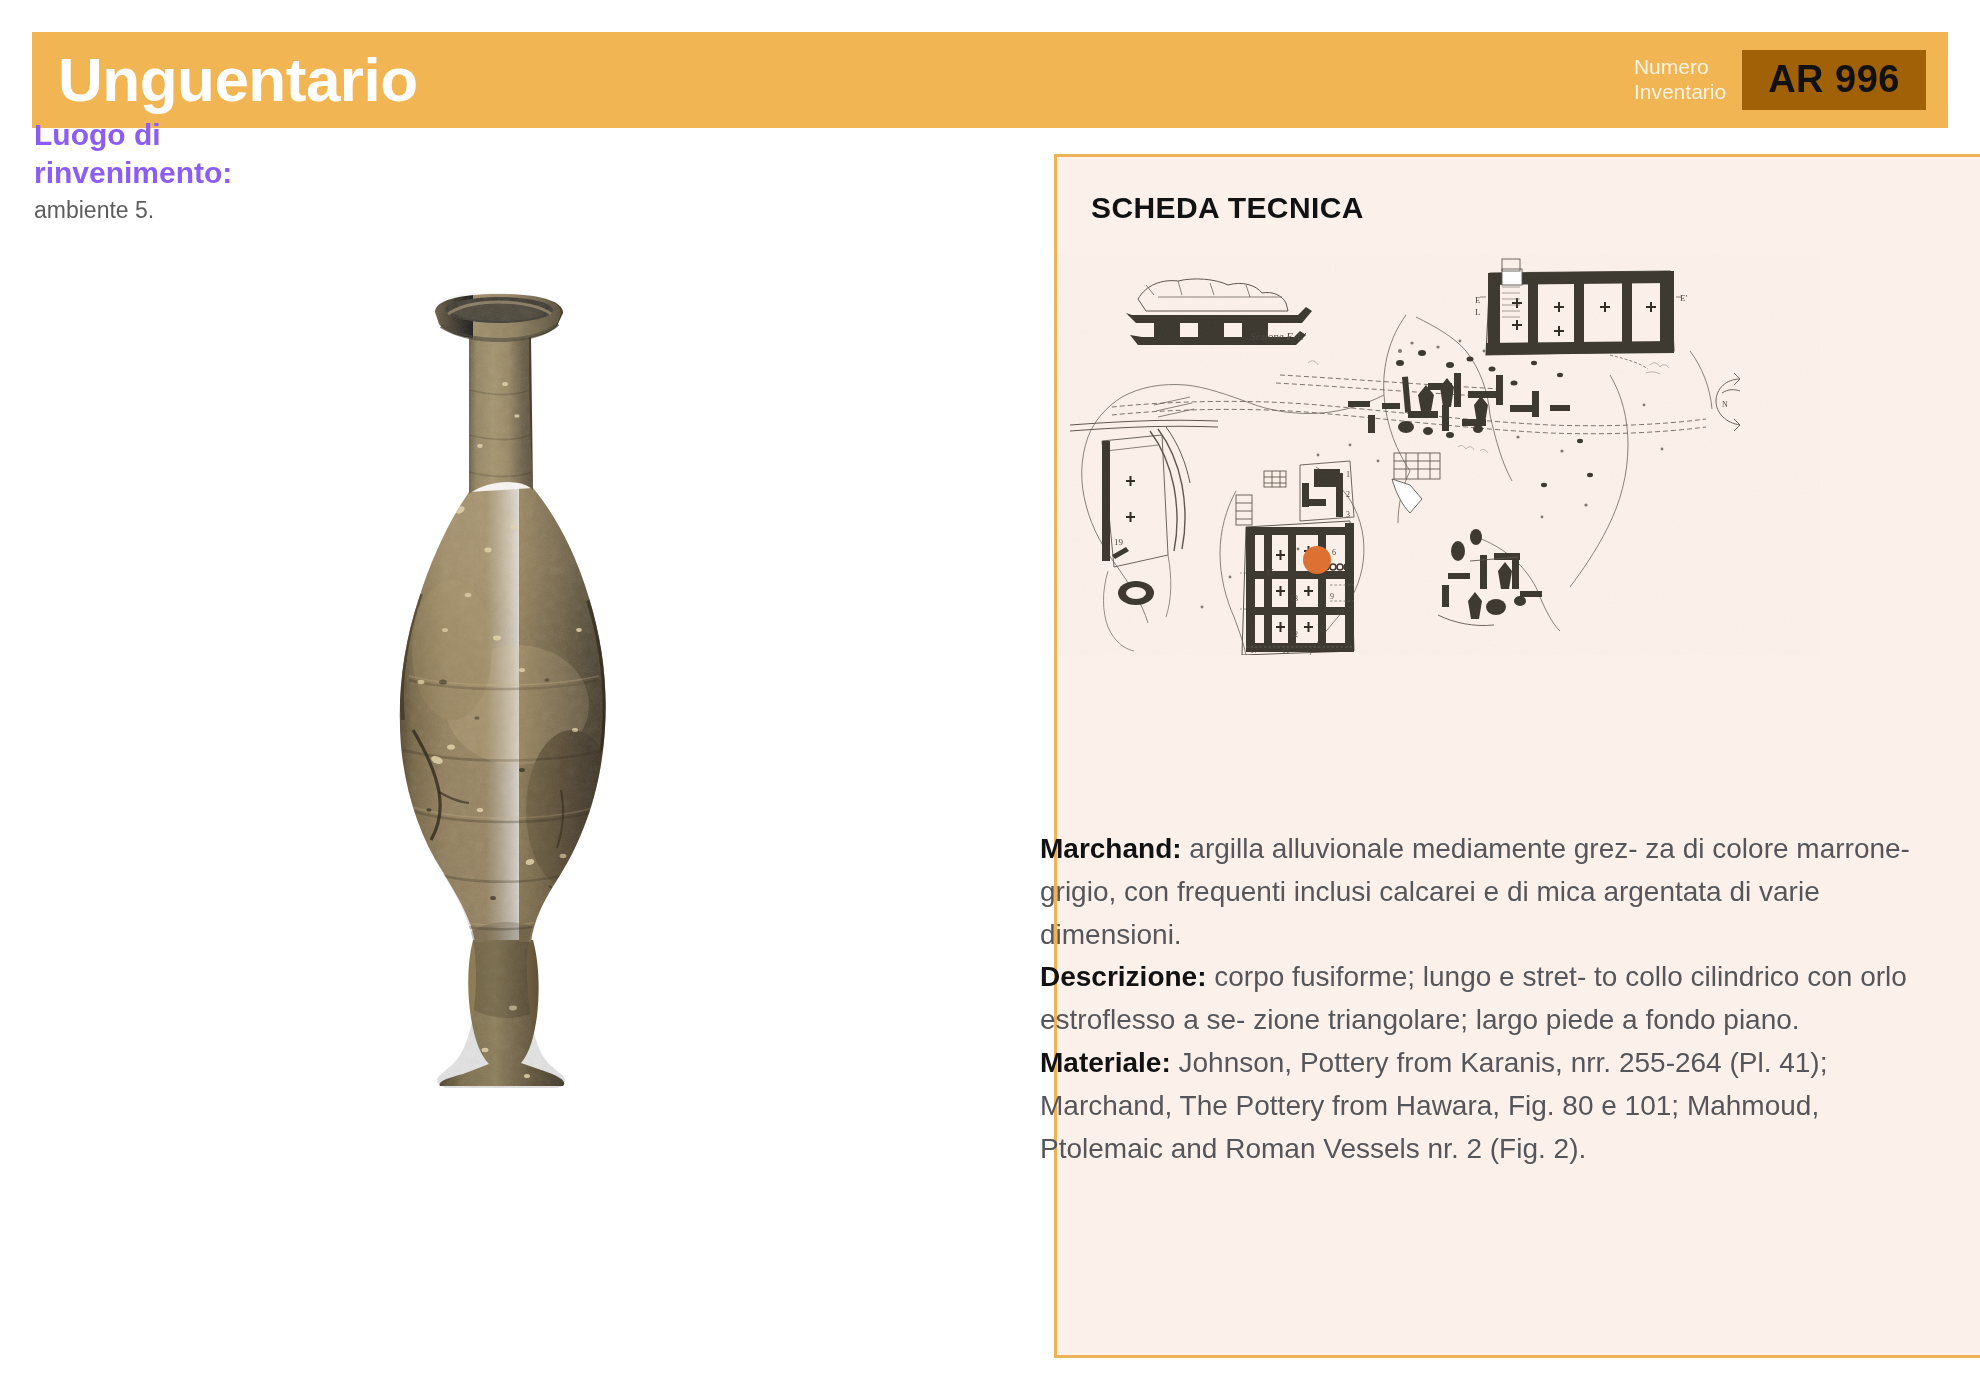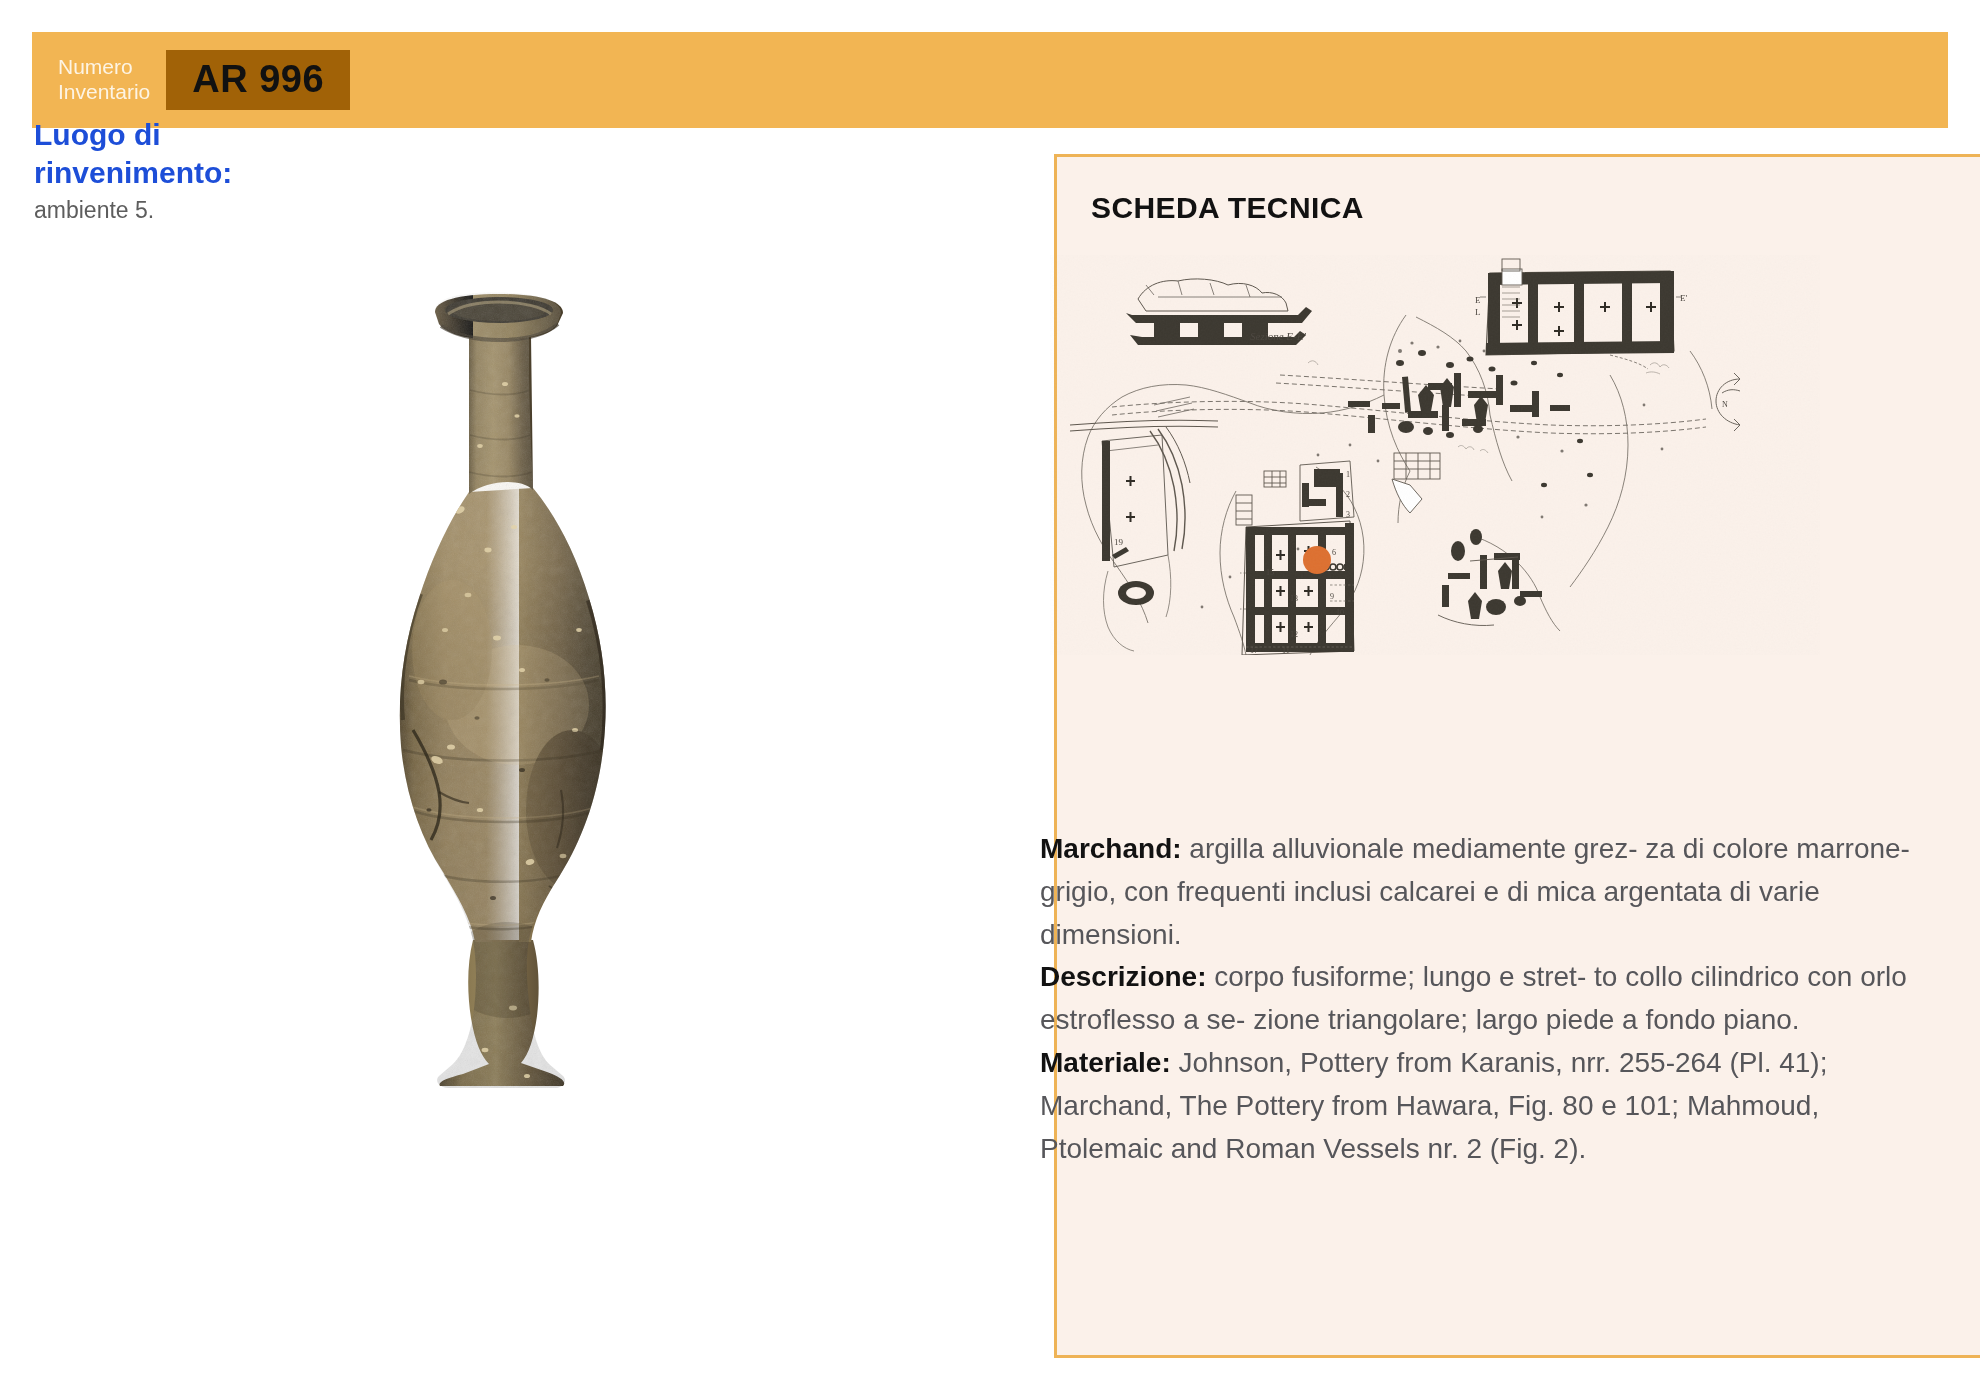--- a/index.html
+++ b/index.html
@@ -116,21 +116,21 @@
     position: absolute;
     left: 34px;
     top: 116px;
     width: 330px;
     z-index: 3;
   }
 
   .find-label {
     font-size: 30px;
     font-weight: bold;
-    color: #1d4ed8;
+    color: #8b5cf6;
     line-height: 1.28;
   }
 
   .find-value {
     font-size: 23px;
     color: #5d5d5d;
     line-height: 1.34;
     margin-top: 2px;
   }
 
@@ -168,20 +168,21 @@
   }
 
   .para + .para { margin-top: 0px; }
 </style>
 </head>
 <body>
 
 <div class="page">
 
   <div class="header">
+    <div class="header-title">Unguentario</div>
 
     <div class="header-right">
       <div class="inv-label">
         <div>Numero</div>
         <div>Inventario</div>
       </div>
       <div class="inv-chip">AR 996</div>
     </div>
   </div>
 

